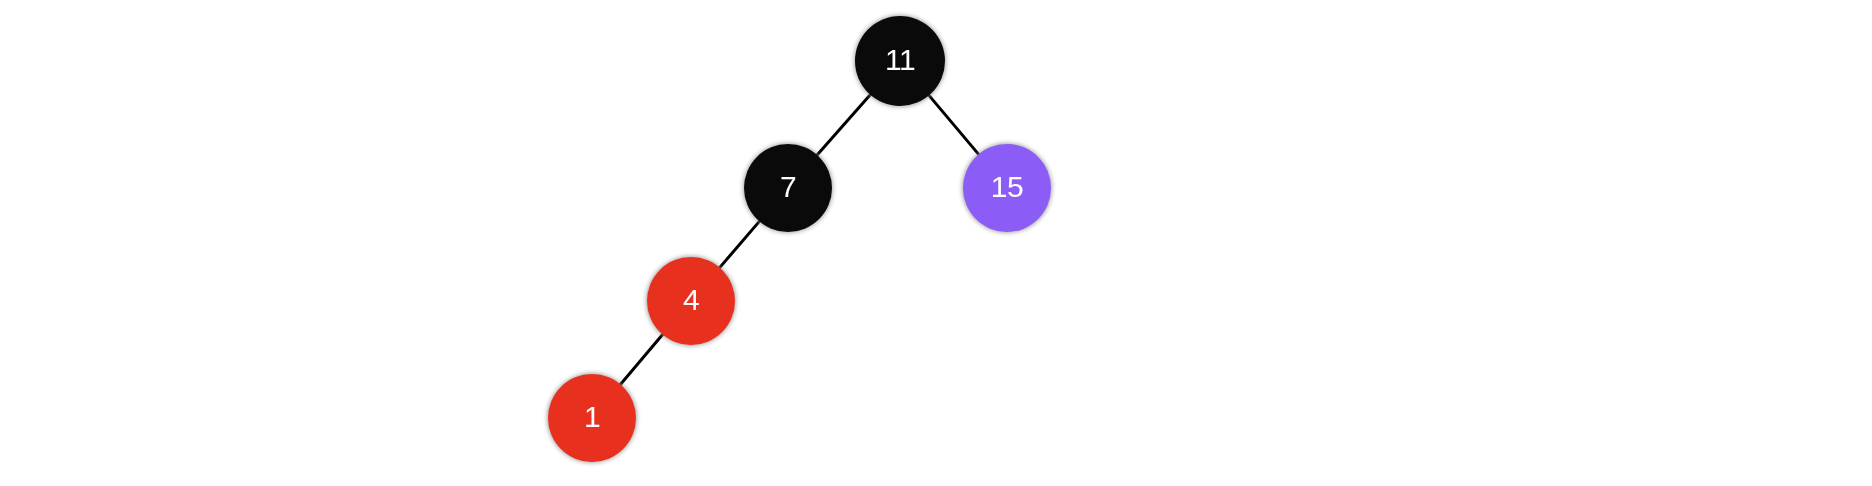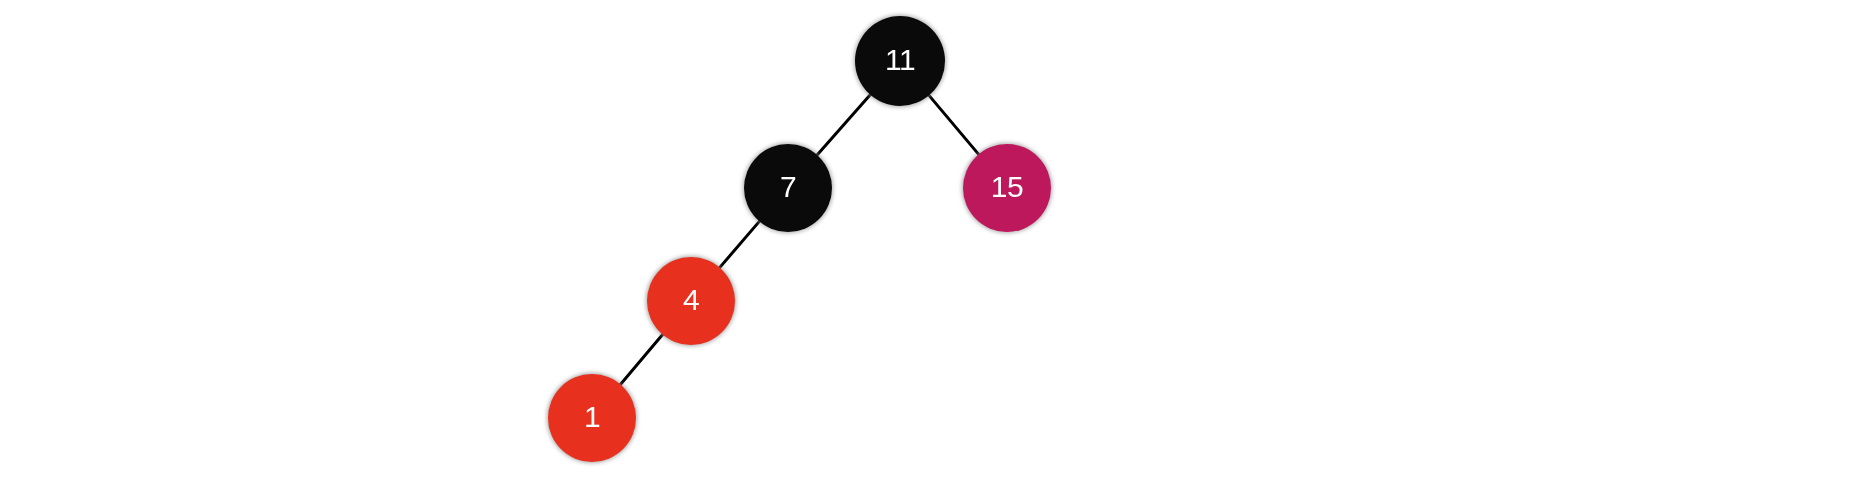--- a/index.html
+++ b/index.html
@@ -65,21 +65,21 @@
       <line x1="663.8704258584207" y1="333.0622239855028" x2="619.1295741415793" y2="385.9377760144972" stroke="#000000" stroke-width="3" stroke-linecap="round"></line>
     </svg>
 
   <div id="node-layer" style="width: 1872px; height: 486px;">
       <div class="tree-node" style="left: 855px; top: 16px; width: 90px; height: 90px; background: rgb(10, 10, 10); color: rgb(255, 255, 255); font-size: 30px;">
         <span class="node-label">11</span>
       </div>
       <div class="tree-node" style="left: 744px; top: 144px; width: 88px; height: 88px; background: rgb(10, 10, 10); color: rgb(255, 255, 255); font-size: 30px;">
         <span class="node-label">7</span>
       </div>
-      <div class="tree-node" style="left: 963px; top: 144px; width: 88px; height: 88px; background: #be185d; color: rgb(255, 255, 255); font-size: 30px;">
+      <div class="tree-node" style="left: 963px; top: 144px; width: 88px; height: 88px; background: #8b5cf6; color: rgb(255, 255, 255); font-size: 30px;">
         <span class="node-label">15</span>
       </div>
       <div class="tree-node" style="left: 647px; top: 257px; width: 88px; height: 88px; background: rgb(232, 48, 30); color: rgb(255, 255, 255); font-size: 30px;">
         <span class="node-label">4</span>
       </div>
       <div class="tree-node" style="left: 548px; top: 374px; width: 88px; height: 88px; background: rgb(232, 48, 30); color: rgb(255, 255, 255); font-size: 30px;">
         <span class="node-label">1</span>
       </div>
     </div>
 

